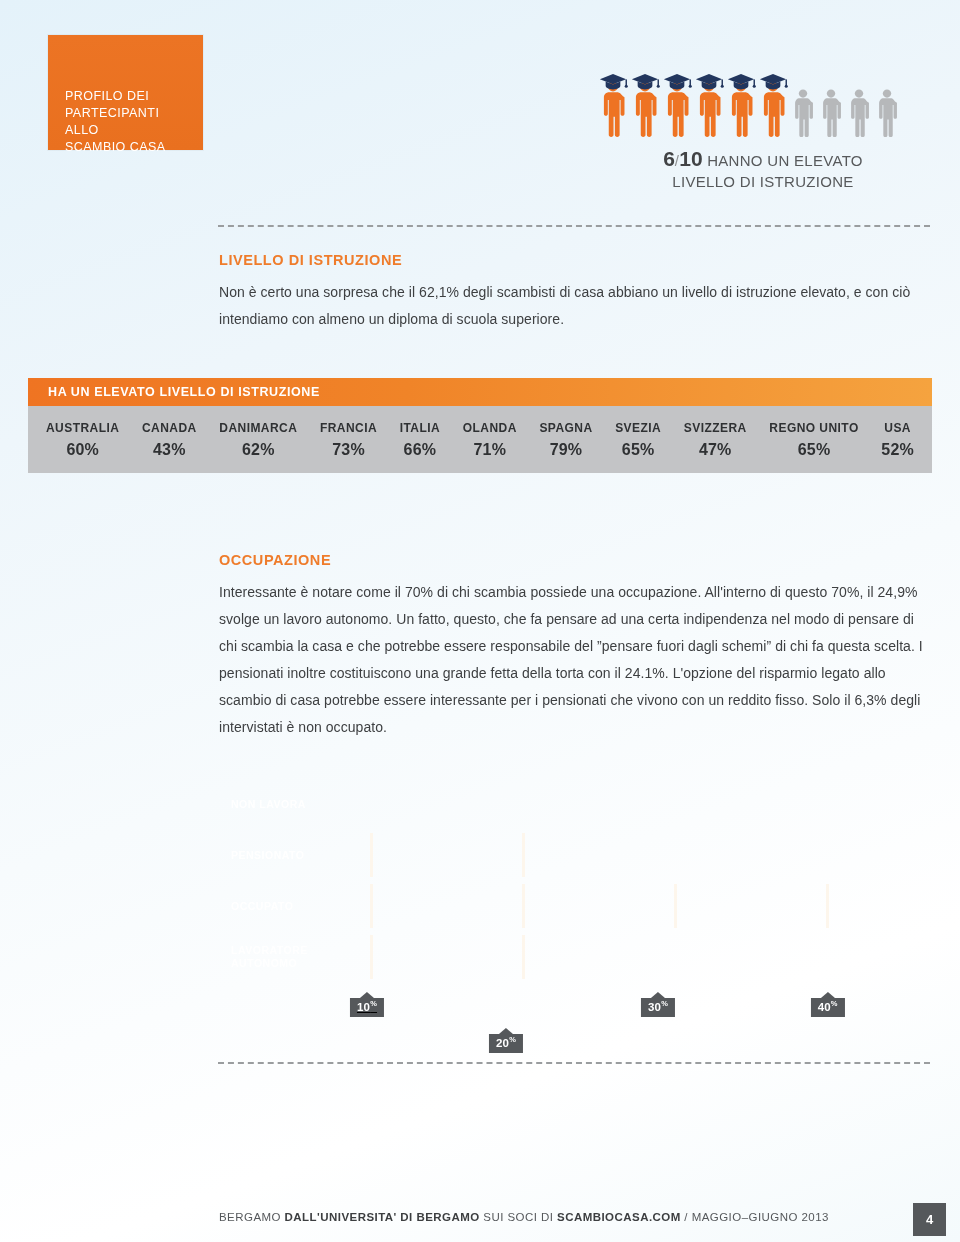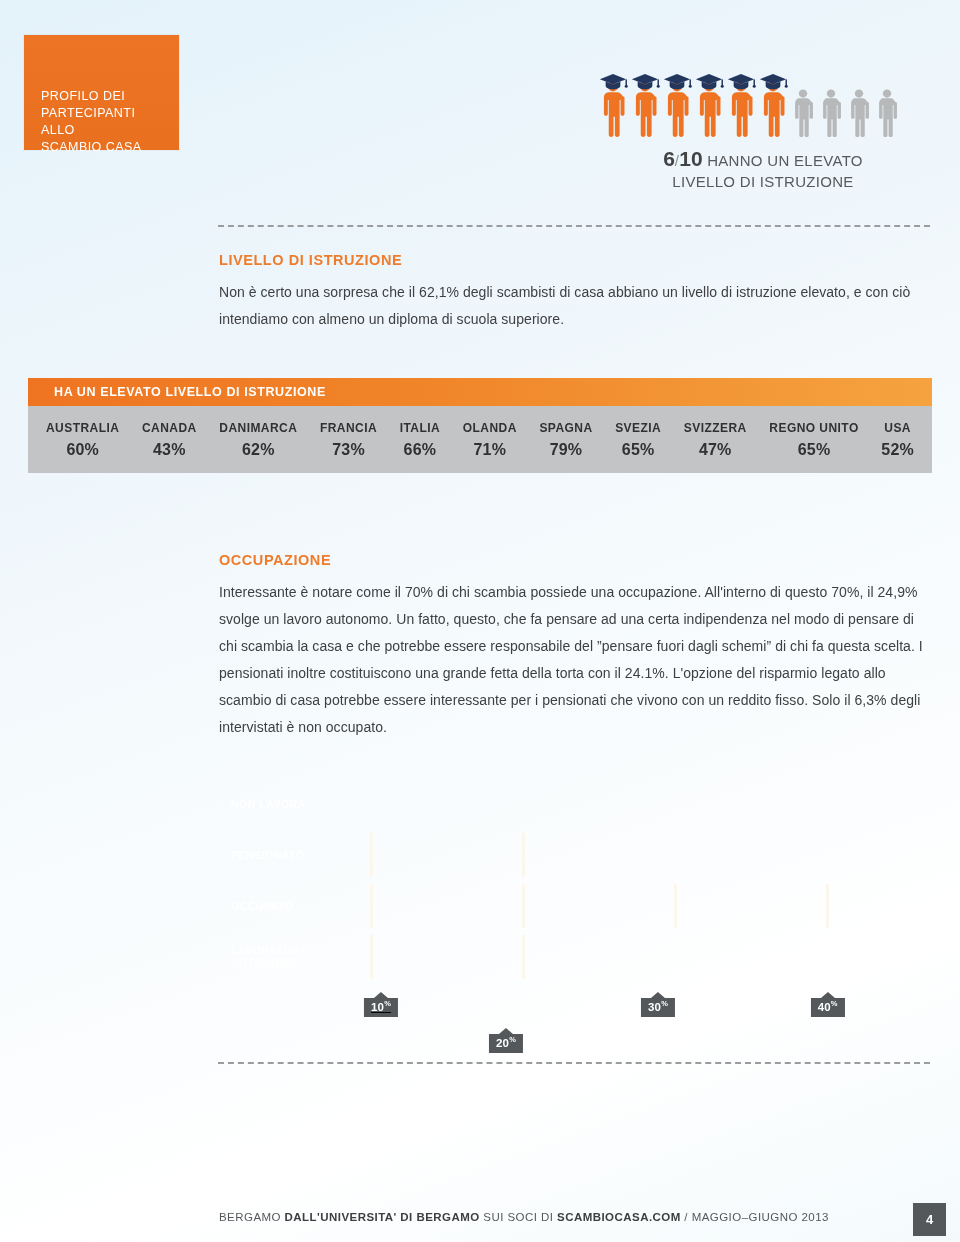--- a/index.html
+++ b/index.html
@@ -17,21 +17,21 @@
   }
 
   
   #header-band {
     position: absolute;
     left: 0; top: 0;
     width: 960px; height: 215px;
   }
   #title-box {
     position: absolute;
-    left: 24px; top: 35px;
+    left: 48px; top: 35px;
     width: 155px; height: 115px;
     background: linear-gradient(180deg, #ec7424 0%, #e9701f 100%);
     box-shadow: 0 0 0 1px rgba(0,0,0,0.03);
   }
   #title-text {
     position: absolute;
     left: 17px; top: 53px;
     width: 130px;
     color: #ffffff;
     font-size: 12.5px;
@@ -118,21 +118,21 @@
   }
   #table-title {
     height: 28px;
     background: linear-gradient(90deg, #ef7422 0%, #f08428 42%, #f5a33f 100%);
     color: #ffffff;
     font-size: 12.5px;
     font-weight: bold;
     letter-spacing: 0.6px;
     display: flex;
     align-items: center;
-    padding-left: 26px;
+    padding-left: 20px;
     box-sizing: border-box;
   }
   #table-body {
     background: #c3c4c6;
     height: 67px;
     display: flex;
     align-items: center;
     justify-content: space-between;
     padding: 0 12px 0 12px;
     box-sizing: border-box;
@@ -445,21 +445,21 @@
       </div>
       <div class="gridline" style="left:150.67391304347825px;top:51px;height:44px;"></div>
       <div class="gridline" style="left:150.67391304347825px;top:102px;height:44px;"></div>
       <div class="gridline" style="left:150.67391304347825px;top:153px;height:44px;"></div>
       <div class="gridline" style="left:302.8478260869565px;top:51px;height:44px;"></div>
       <div class="gridline" style="left:302.8478260869565px;top:102px;height:44px;"></div>
       <div class="gridline" style="left:302.8478260869565px;top:153px;height:44px;"></div>
       <div class="gridline" style="left:455.0217391304348px;top:102px;height:44px;"></div>
       <div class="gridline" style="left:607.195652173913px;top:102px;height:44px;"></div>
     </div>
-<div class="tick" style="left:162px;text-decoration:underline;">
+<div class="tick" style="left:148px;text-decoration:underline;">
       <div class="tick-arrow"></div>
       <div class="tick-box">10<sup>%</sup></div>
     </div>
     <div class="tick" style="left:287px;margin-top:36px;">
       <div class="tick-arrow"></div>
       <div class="tick-box">20<sup>%</sup></div>
     </div>
     <div class="tick" style="left:439px;">
       <div class="tick-arrow"></div>
       <div class="tick-box">30<sup>%</sup></div>

